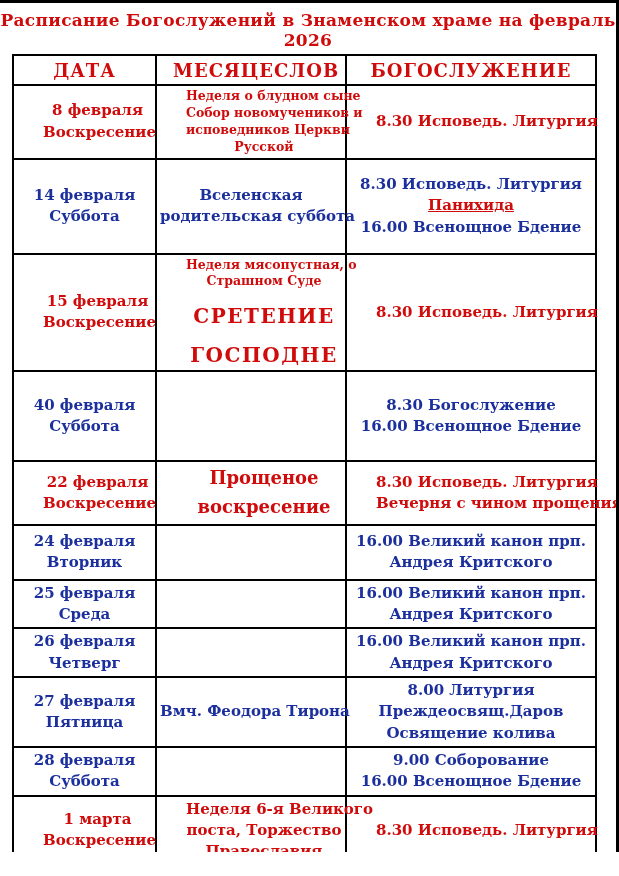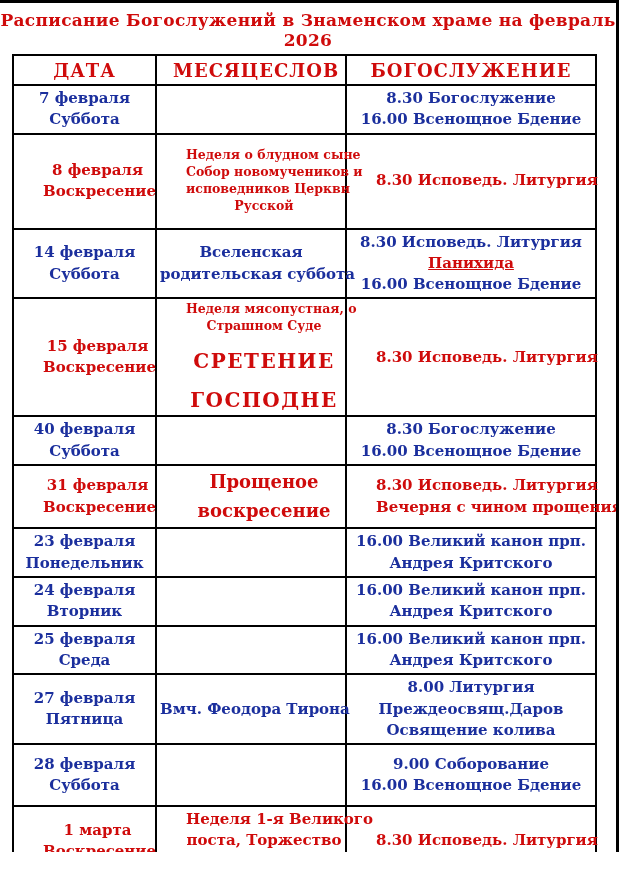--- a/index.html
+++ b/index.html
@@ -84,31 +84,20 @@
       <col class="c-serv">
     </colgroup>
     <thead>
       <tr>
           <th>ДАТА</th>
           <th>МЕСЯЦЕСЛОВ</th>
           <th>БОГОСЛУЖЕНИЕ</th>
         </tr>
     </thead>
     <tbody>
-        <tr class="row-blue">
-          <td>
-            <div class="ln">7 февраля</div>
-            <div class="ln">Суббота</div>
-          </td>
-          <td></td>
-          <td>
-            <div class="ln">8.30 Богослужение</div>
-            <div class="ln">16.00 Всенощное Бдение</div>
-          </td>
-        </tr>
         <tr class="row-red">
           <td>
             <div class="ln">8 февраля</div>
             <div class="ln">Воскресение</div>
           </td>
           <td>
             <div class="ln ln-small">Неделя о блудном сыне</div>
             <div class="ln ln-small">Собор новомучеников и</div>
             <div class="ln ln-small">исповедников Церкви</div>
             <div class="ln ln-small">Русской</div>
@@ -153,58 +142,58 @@
             <div class="ln">Суббота</div>
           </td>
           <td></td>
           <td>
             <div class="ln">8.30 Богослужение</div>
             <div class="ln">16.00 Всенощное Бдение</div>
           </td>
         </tr>
         <tr class="row-red">
           <td>
-            <div class="ln">31 февраля</div>
+            <div class="ln">22 февраля</div>
             <div class="ln">Воскресение</div>
           </td>
           <td>
             <div class="ln ln-medium">Прощеное</div>
             <div class="ln ln-medium">воскресение</div>
           </td>
           <td>
             <div class="ln">8.30 Исповедь. Литургия</div>
             <div class="ln">Вечерня с чином прощения</div>
           </td>
         </tr>
         <tr class="row-blue">
           <td>
-            <div class="ln">23 февраля</div>
-            <div class="ln">Понедельник</div>
+            <div class="ln">24 февраля</div>
+            <div class="ln">Вторник</div>
           </td>
           <td></td>
           <td>
             <div class="ln">16.00 Великий канон прп.</div>
             <div class="ln">Андрея Критского</div>
           </td>
         </tr>
         <tr class="row-blue">
           <td>
-            <div class="ln">24 февраля</div>
-            <div class="ln">Вторник</div>
+            <div class="ln">25 февраля</div>
+            <div class="ln">Среда</div>
           </td>
           <td></td>
           <td>
             <div class="ln">16.00 Великий канон прп.</div>
             <div class="ln">Андрея Критского</div>
           </td>
         </tr>
         <tr class="row-blue">
           <td>
-            <div class="ln">25 февраля</div>
-            <div class="ln">Среда</div>
+            <div class="ln">26 февраля</div>
+            <div class="ln">Четверг</div>
           </td>
           <td></td>
           <td>
             <div class="ln">16.00 Великий канон прп.</div>
             <div class="ln">Андрея Критского</div>
           </td>
         </tr>
         <tr class="row-blue">
           <td>
             <div class="ln">27 февраля</div>
@@ -229,21 +218,21 @@
             <div class="ln">9.00 Соборование</div>
             <div class="ln">16.00 Всенощное Бдение</div>
           </td>
         </tr>
         <tr class="row-red">
           <td>
             <div class="ln">1 марта</div>
             <div class="ln">Воскресение</div>
           </td>
           <td>
-            <div class="ln">Неделя 1-я Великого</div>
+            <div class="ln">Неделя 6-я Великого</div>
             <div class="ln">поста, Торжество</div>
             <div class="ln">Православия</div>
           </td>
           <td>
             <div class="ln">8.30 Исповедь. Литургия</div>
           </td>
         </tr>
       </tbody>
   </table>
 

